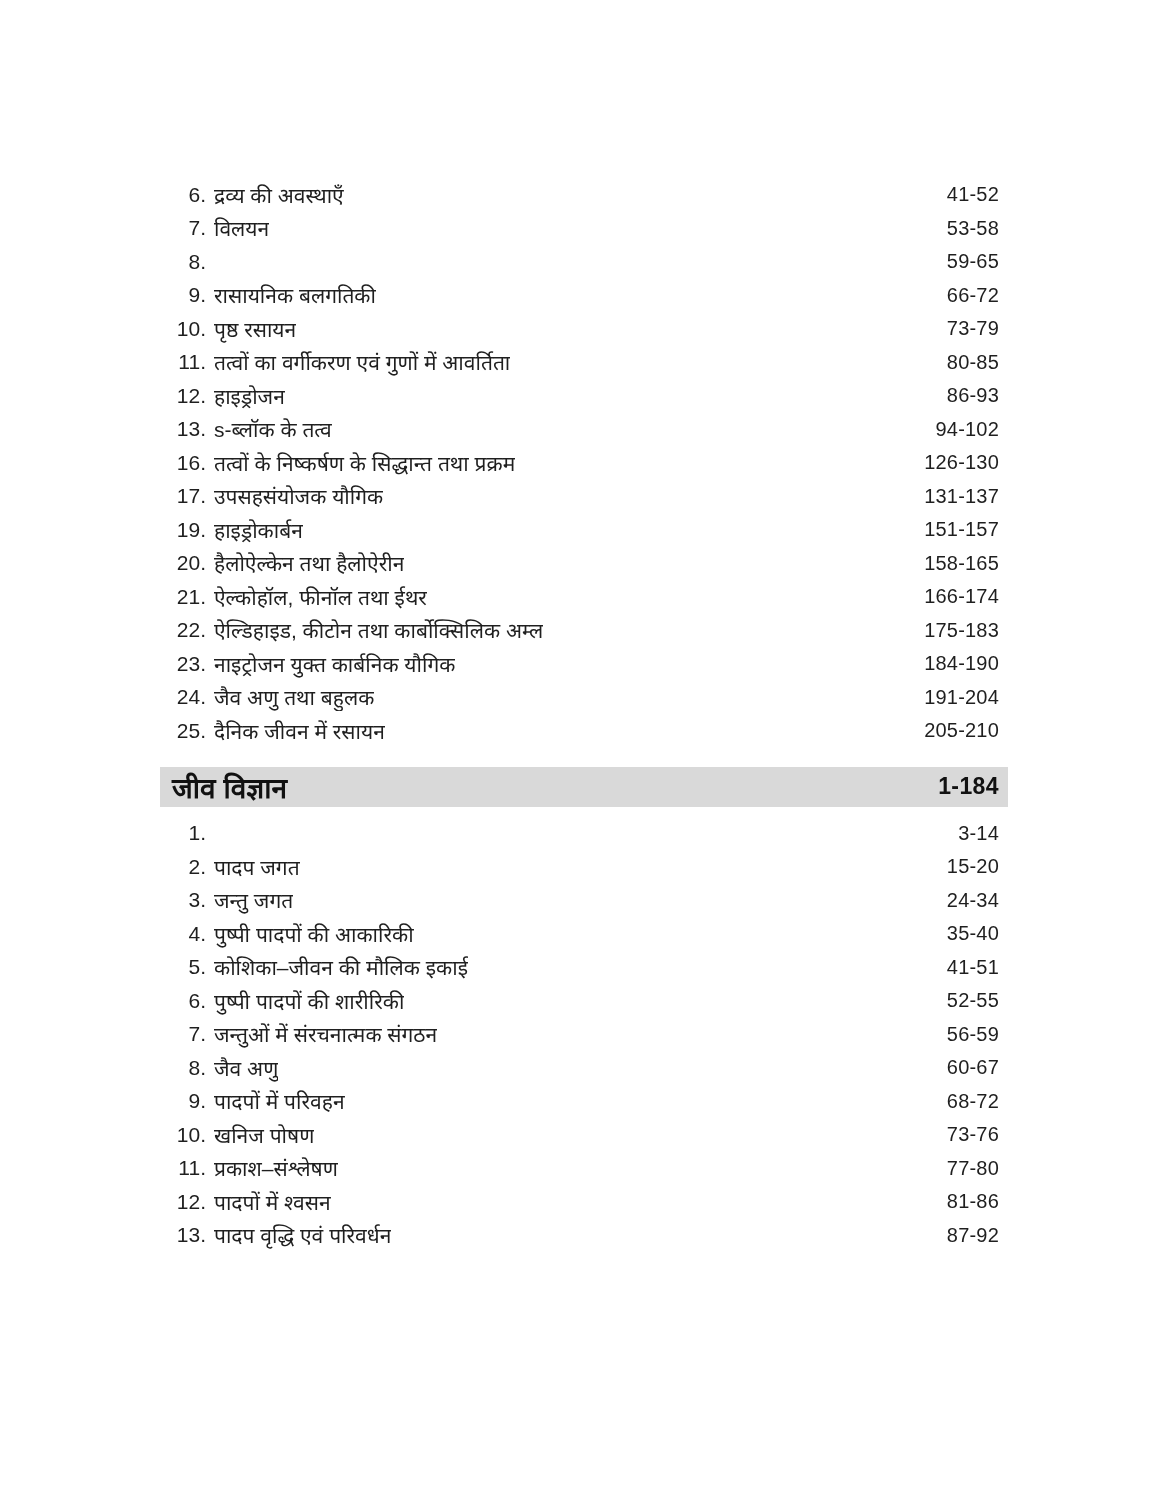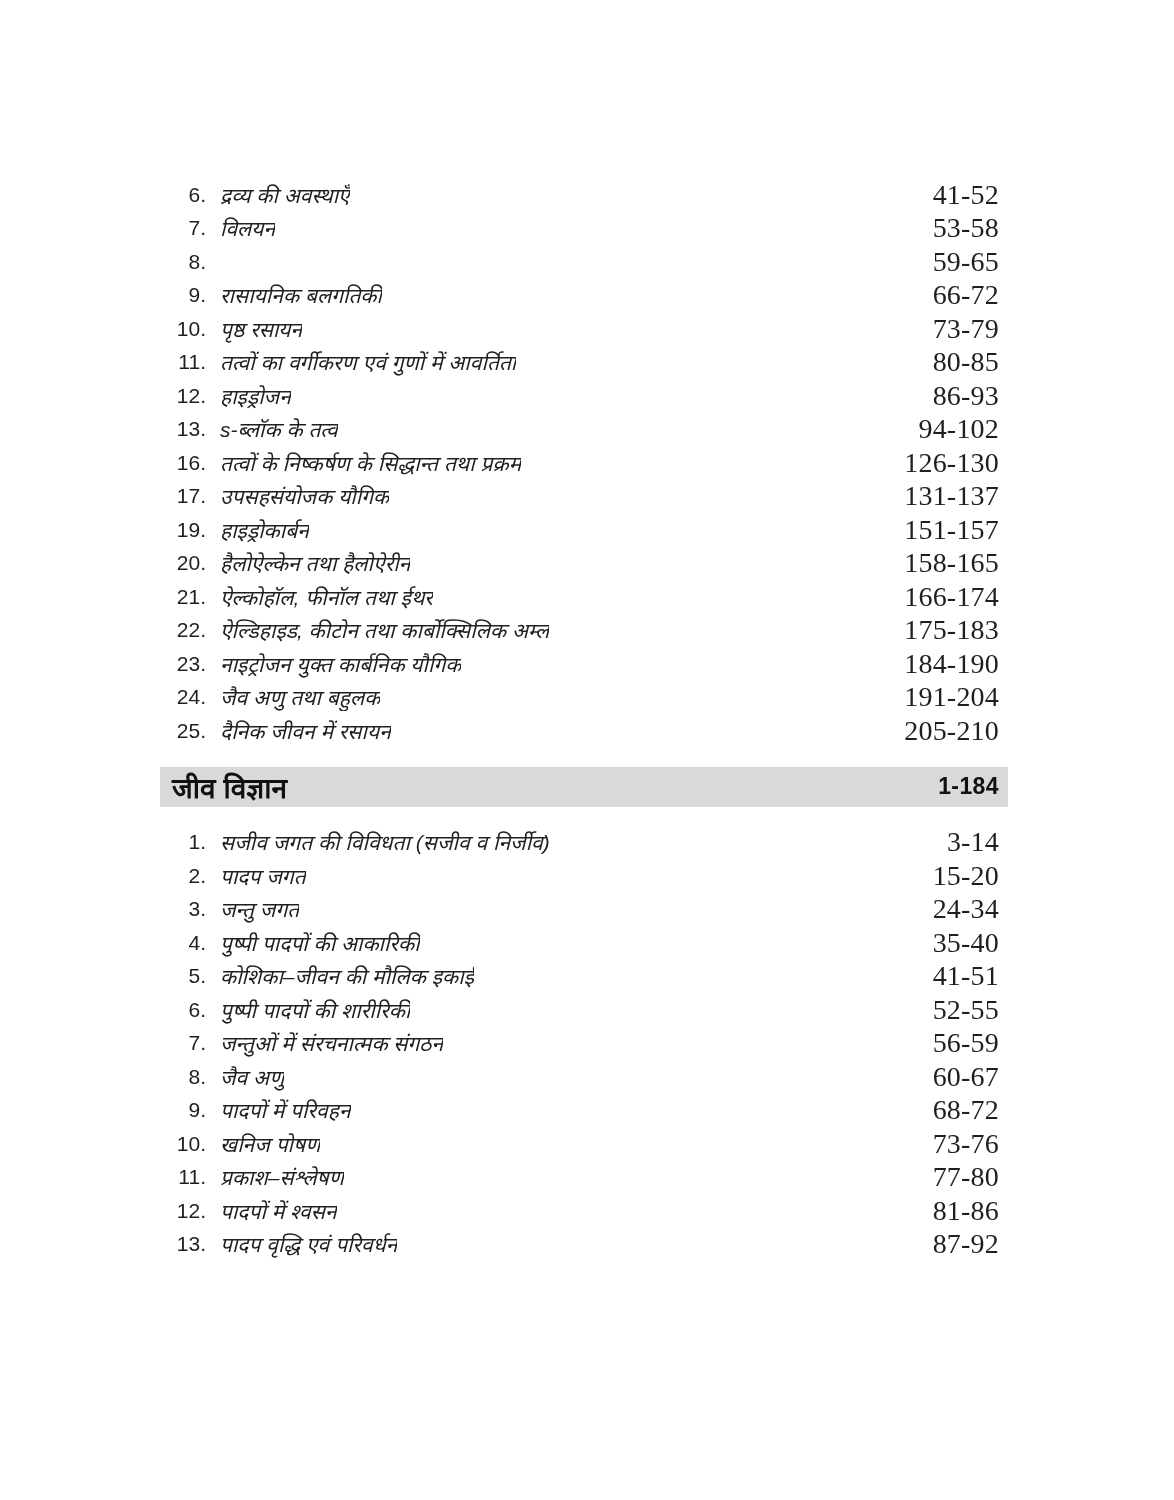--- a/index.html
+++ b/index.html
@@ -32,40 +32,38 @@
     height: 33.5px;
     color: #1f1f1f;
     font-size: 21px;
   }
   .toc-row .num {
     flex: 0 0 46px;
     text-align: right;
     white-space: nowrap;
   }
   .toc-row .label {
-    margin-left: 14px;
+    margin-left: 8px;
     white-space: nowrap;
     overflow: hidden;
-    font-style: italic;
   }
   .toc-row .pages {
     margin-left: auto;
     padding-right: 9px;
     text-align: left;
     white-space: nowrap;
-    font-size: 28px;
+    font-size: 20px;
     letter-spacing: 0.2px;
-    font-family: Liberation Serif, serif;
   }
   .section-header {
     display: flex;
     align-items: center;
     justify-content: space-between;
     height: 40px;
-    margin: 19px 0 19px 0;
+    margin: 19px 0 10px 0;
     padding: 0 9px 0 12px;
     background: #d9d9d9;
     color: #111111;
     font-weight: bold;
   }
   .section-header .section-title {
     font-size: 28px;
   }
   .section-header .section-pages {
     font-size: 23px;
@@ -168,21 +166,20 @@
     </section>
 
     <section>
       <header class="section-header" style="background: rgb(217, 217, 217);">
         <span class="section-title">जीव विज्ञान</span>
         <span class="section-pages">1-184</span>
       </header>
       <ol class="toc-list" id="list-1">
           <li class="toc-row">
             <span class="num">1.</span>
-            <span class="label">सजीव जगत की विविधता (सजीव व निर्जीव)</span>
             <span class="pages">3-14</span>
           </li>
           <li class="toc-row">
             <span class="num">2.</span>
             <span class="label">पादप जगत</span>
             <span class="pages">15-20</span>
           </li>
           <li class="toc-row">
             <span class="num">3.</span>
             <span class="label">जन्तु जगत</span>

